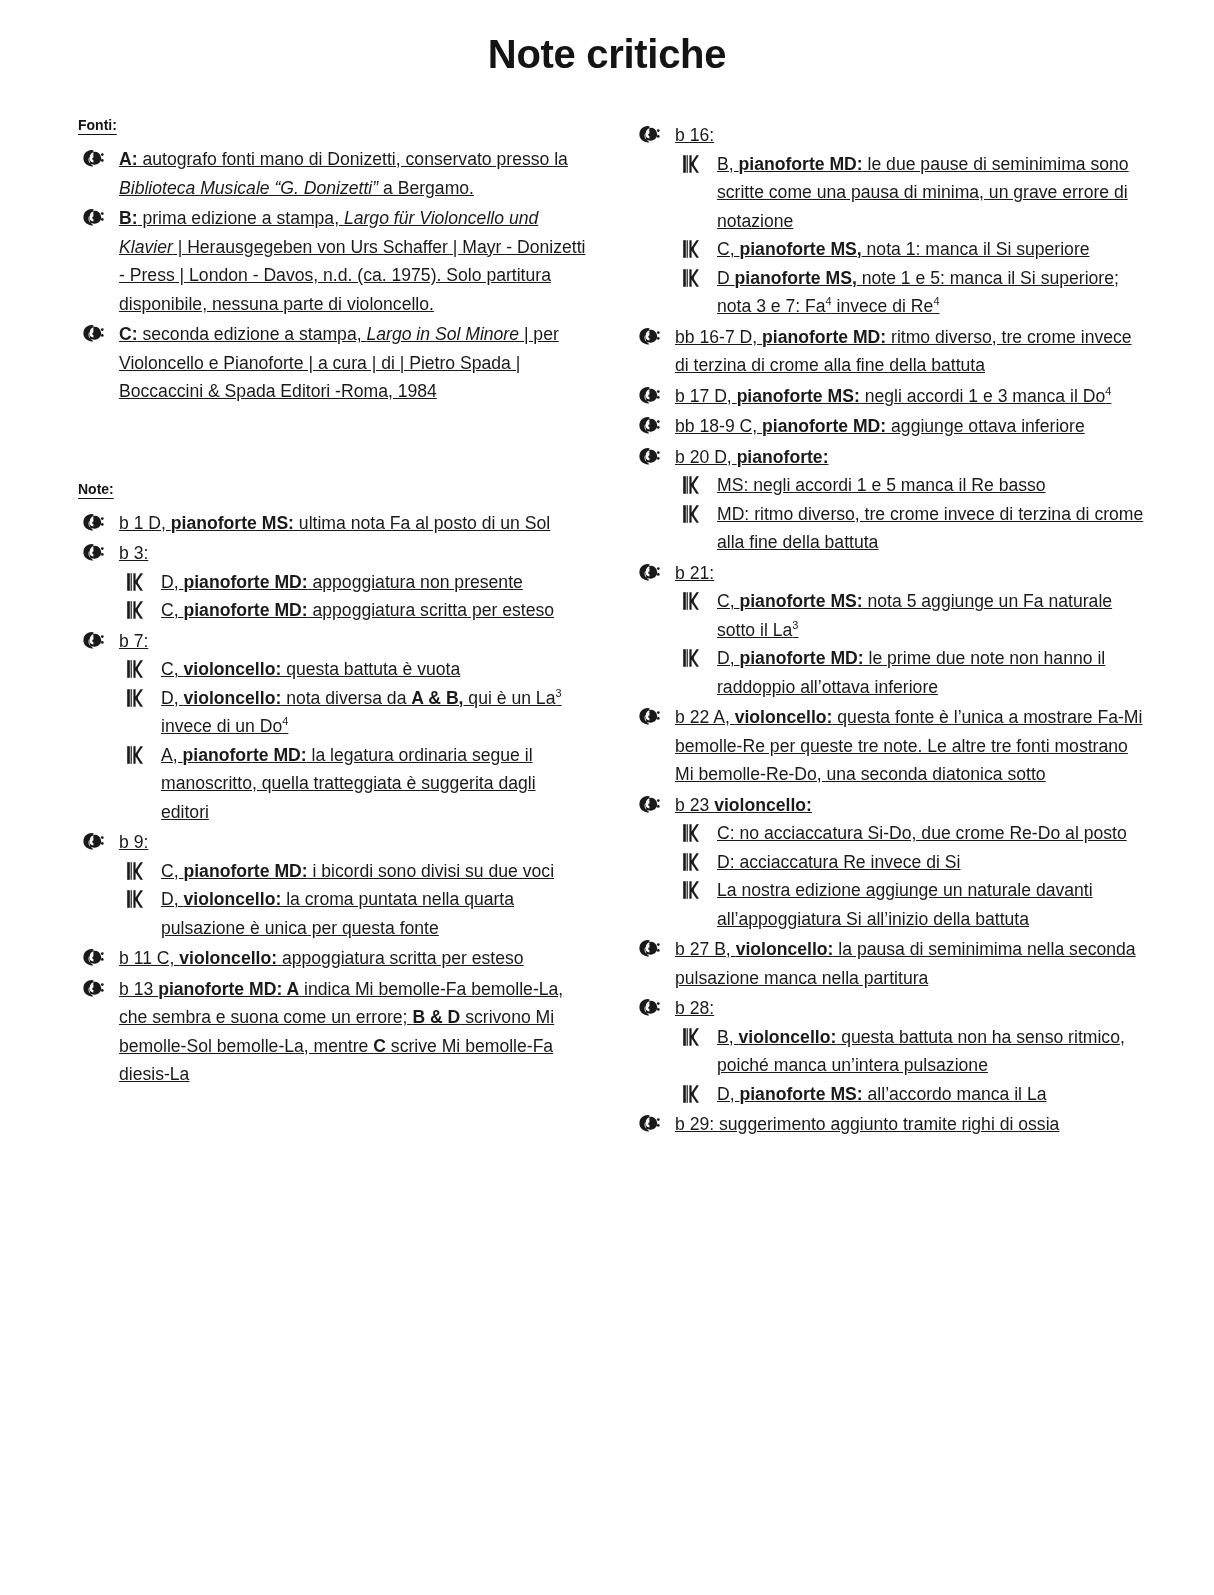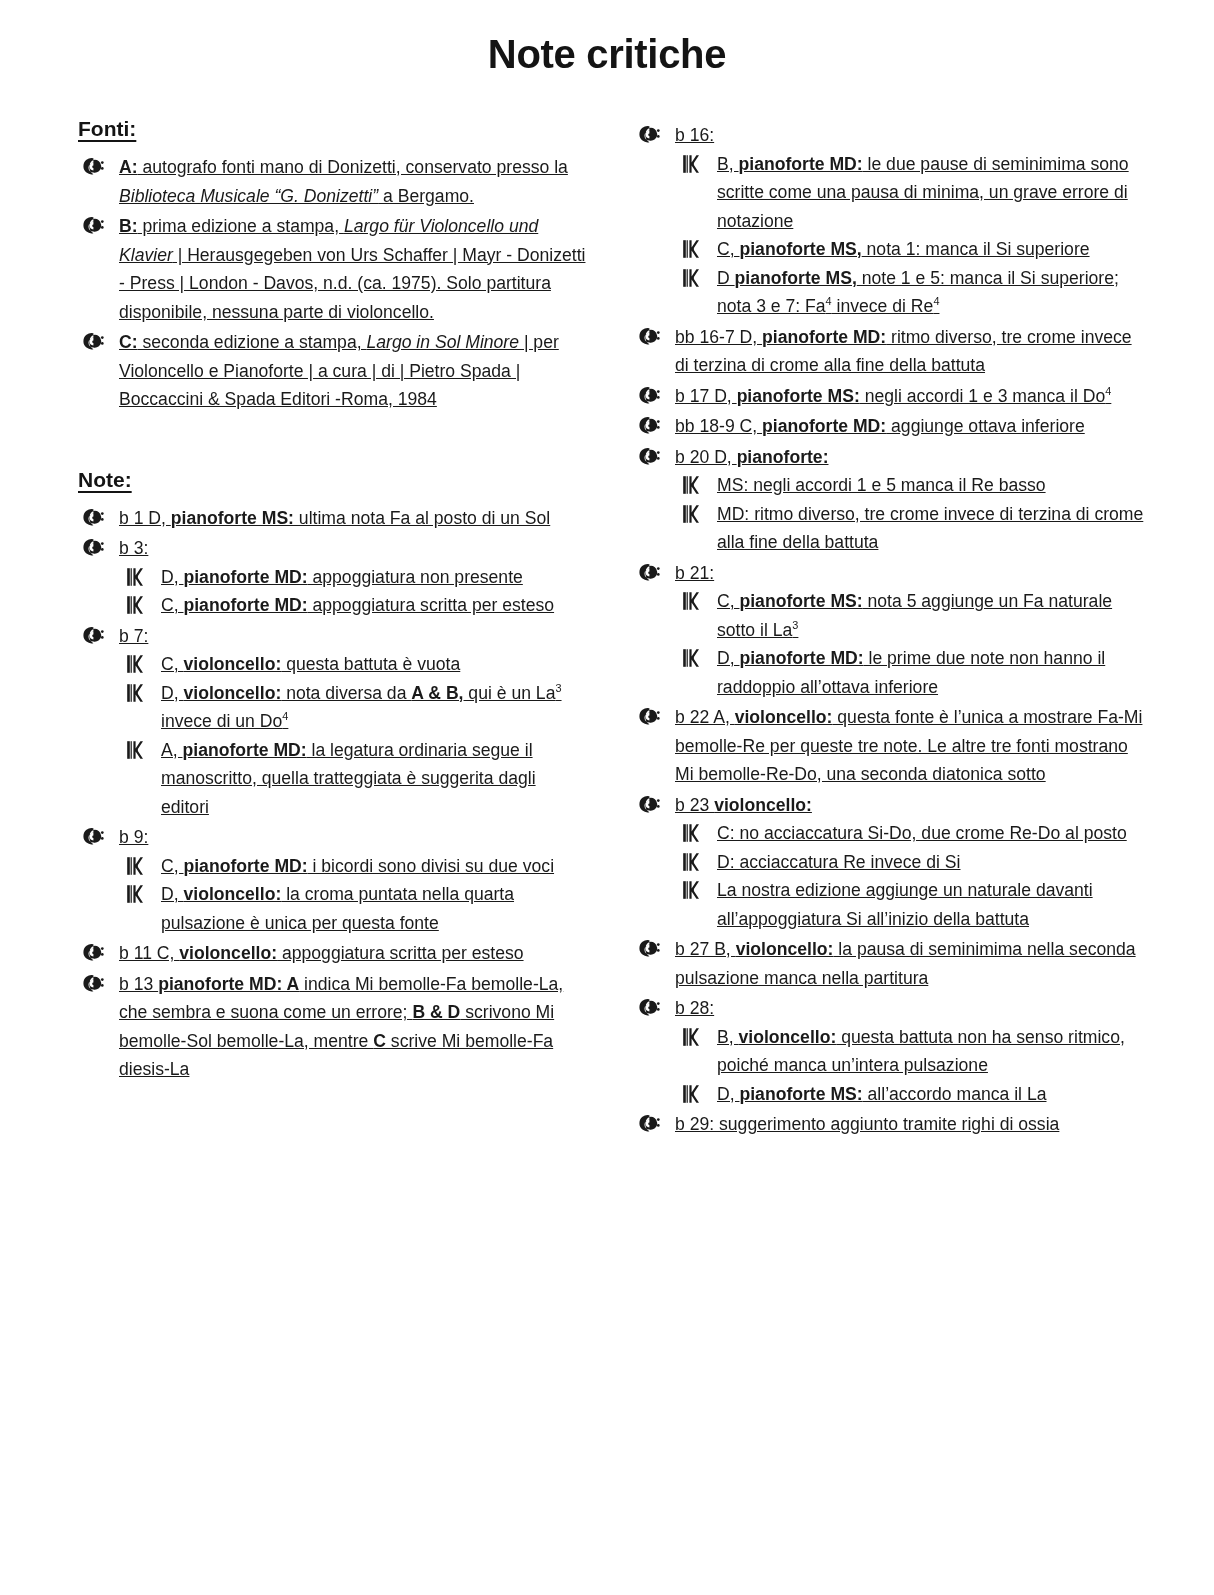--- a/index.html
+++ b/index.html
@@ -38,29 +38,29 @@
     gap: 46px;
   }
   .col {
     width: 510px;
     flex: 0 0 510px;
   }
   .col-right {
     padding-top: 4px;
   }
   .section-heading {
-    font-size: 21px;
+    font-size: 14px;
     font-weight: bold;
     text-decoration: underline;
     text-underline-offset: 4px;
     margin: 0 0 12px 0;
     color: #141414;
   }
   .section-heading.spaced {
-    margin-top: 54px;
+    margin-top: 75px;
   }
   ul.bullets {
     list-style: none;
     margin: 0;
     padding: 0;
   }
   li.bullet {
     position: relative;
     padding-left: 41px;
     margin-bottom: 2px;

